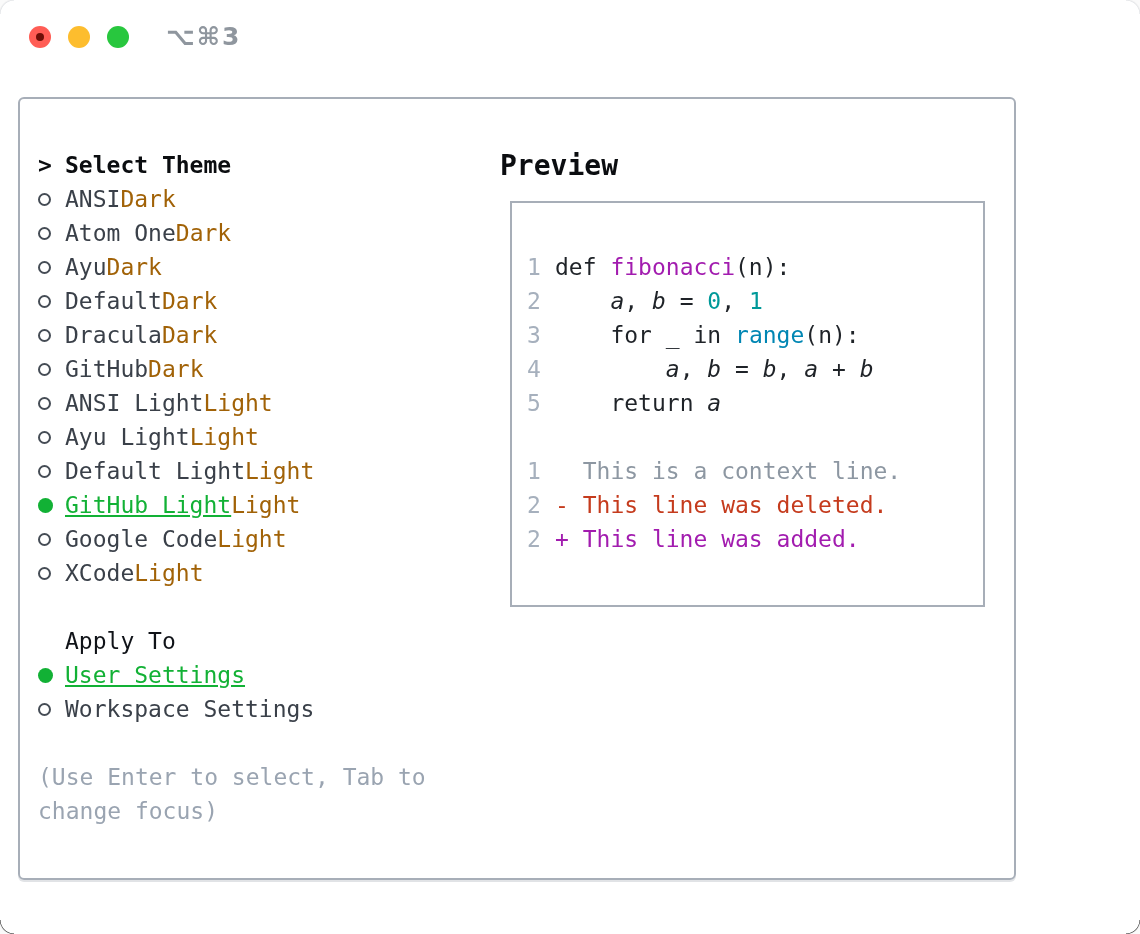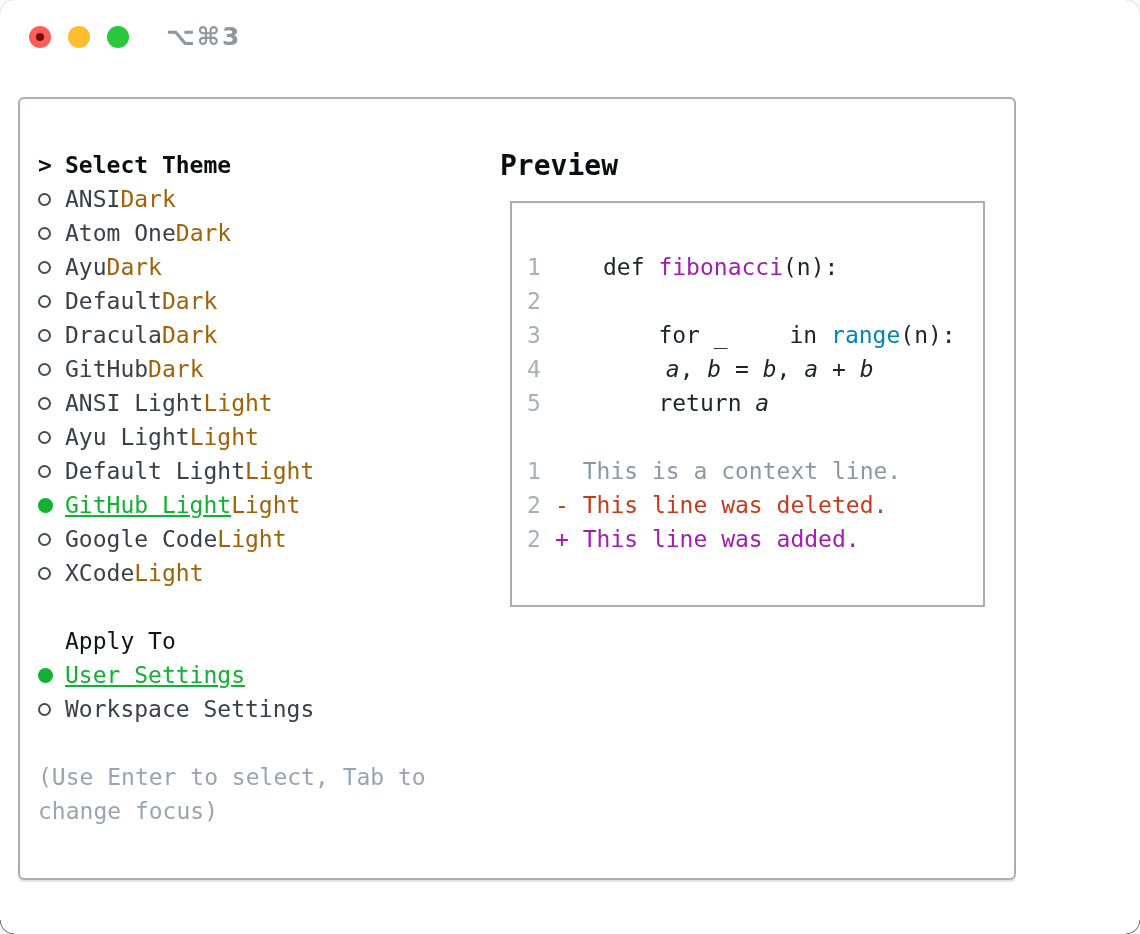--- a/index.html
+++ b/index.html
@@ -48,21 +48,21 @@
   .help{color:#9aa4b1;}
 
   
   .preview-title{position:absolute;left:500px;top:148px;height:34px;display:flex;align-items:center;
     font-size:28px;font-weight:bold;color:#0b0d10;}
   .preview-box{position:absolute;left:510px;top:201px;width:471px;height:402px;border:2px solid #a7aeb8;background:#fff;}
   .code{position:absolute;left:527px;top:250px;font-size:23px;}
   .code-line{height:34px;display:flex;align-items:center;white-space:pre;}
   .lnum{display:inline-block;width:28px;color:#a6b0bd;flex:0 0 28px;}
   .seg-pl{color:#1f2328;}
-  .seg-kw{color:#1f2328;margin-left:48px;}
+  .seg-kw{color:#1f2328;}
   .seg-fn{color:#a21caf;}
   .seg-num{color:#009999;}
   .seg-bi{color:#0086b3;}
   .seg-var{color:#1f2328;font-style:italic;}
   .seg-ctx{color:#8d97a2;}
   .seg-del{color:#c53b1d;}
   .seg-add{color:#a21caf;}
 </style>
 </head>
 <body>
@@ -112,21 +112,21 @@
     <div id="help-lines">
         <div class="row"><span class="help">(Use Enter to select, Tab to</span></div>
         <div class="row"><span class="help">change focus)</span></div>
       </div>
   </div>
 
   <div class="preview-title">Preview</div>
   <div class="preview-box"></div>
   <div class="code" id="code-lines">
       <div class="code-line"><span class="lnum">1</span><span><span class="seg-kw">def </span><span class="seg-fn">fibonacci</span><span class="seg-pl">(n):</span></span></div>
-      <div class="code-line"><span class="lnum">2</span></div>
+      <div class="code-line"><span class="lnum">2</span><span><span class="seg-pl">    </span><span class="seg-var">a</span><span class="seg-pl">, </span><span class="seg-var">b</span><span class="seg-pl"> = </span><span class="seg-num">0</span><span class="seg-pl">, </span><span class="seg-num">1</span></span></div>
       <div class="code-line"><span class="lnum">3</span><span><span class="seg-pl">    </span><span class="seg-kw">for</span><span class="seg-pl"> _ </span><span class="seg-kw">in</span><span class="seg-pl"> </span><span class="seg-bi">range</span><span class="seg-pl">(n):</span></span></div>
       <div class="code-line"><span class="lnum">4</span><span><span class="seg-pl">        </span><span class="seg-var">a</span><span class="seg-pl">, </span><span class="seg-var">b</span><span class="seg-pl"> = </span><span class="seg-var">b</span><span class="seg-pl">, </span><span class="seg-var">a</span><span class="seg-pl"> + </span><span class="seg-var">b</span></span></div>
       <div class="code-line"><span class="lnum">5</span><span><span class="seg-pl">    </span><span class="seg-kw">return</span><span class="seg-pl"> </span><span class="seg-var">a</span></span></div>
       <div class="code-line"><span class="lnum"></span><span></span></div>
       <div class="code-line"><span class="lnum">1</span><span><span class="seg-ctx">  This is a context line.</span></span></div>
       <div class="code-line"><span class="lnum">2</span><span><span class="seg-del">- This line was deleted.</span></span></div>
       <div class="code-line"><span class="lnum">2</span><span><span class="seg-add">+ This line was added.</span></span></div>
     </div>
 
   <div class="corner tl"></div>

